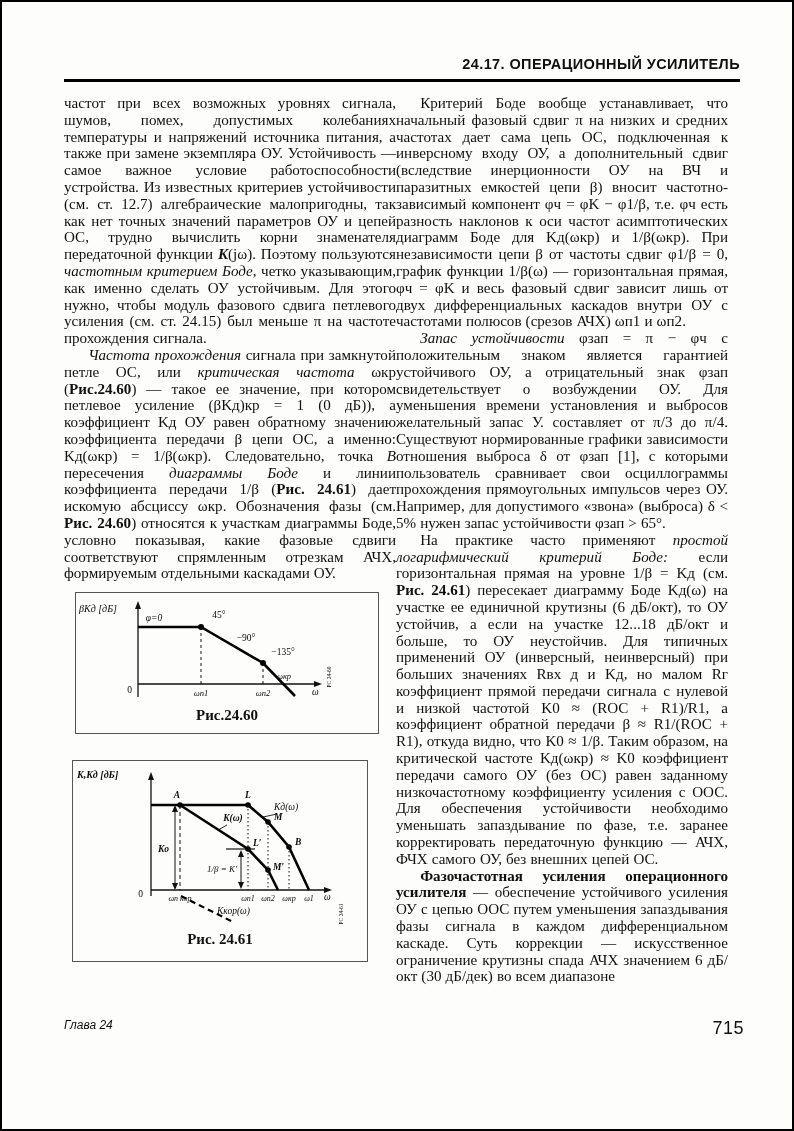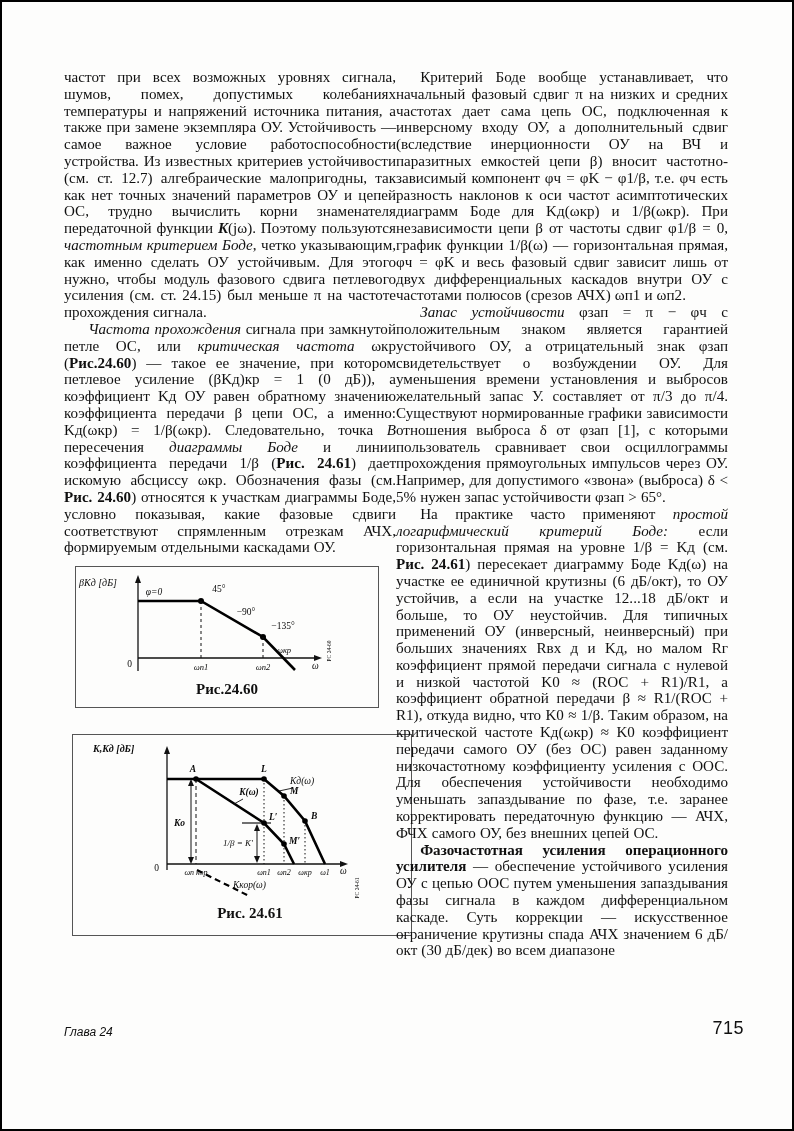--- a/index.html
+++ b/index.html
@@ -21,45 +21,46 @@
     text-indent:1.6em;word-spacing:.02em;
   }
   .para.noindent{text-indent:0;}
   .seg-i{font-style:italic;}
   .seg-b{font-weight:bold;}
   figure{
     margin:0;box-sizing:border-box;border:1px solid #555;
     background:#fdfdfc;padding:2px 0 4px 0;
   }
   figure.fig-1{width:304px;height:142px;margin:10px 0 0 11px;}
-  figure.fig-2{width:340px;height:202px;margin:26px 0 8px 8px;padding-left:16px;}
+  figure.fig-2{width:296px;height:202px;margin:26px 0 8px 8px;}
   figcaption{
     text-align:center;font-weight:bold;font-size:15px;margin-top:2px;
     font-family:"Liberation Serif",serif;
   }
   svg{display:block;}
   svg text{font-family:"Liberation Serif",serif;fill:#0a0a0a;}
   .m-it{font-style:italic;}
   .m-bd{font-weight:bold;}
   .footer{
     position:absolute;left:62px;top:1016px;width:680px;
-    display:flex;align-items:flex-end;
+    display:flex;align-items:flex-start;
     font-family:"Liberation Sans",sans-serif;
     gap:36px;
   }
   .footer .chapter{font-style:italic;font-size:12px;}
   .footer .book{font-size:12px;letter-spacing:.3px;margin-left:9px;}
   .footer .pagenum{margin-left:auto;font-size:18px;letter-spacing:.5px;}
 </style>
 </head>
 <body>
 
 <div class="page">
   <div class="content">
 
+    <div class="running-head">24.17. ОПЕРАЦИОННЫЙ УСИЛИТЕЛЬ</div>
 
     <div class="columns">
 
       <div class="col">
         <p class="para noindent"><span>частот при всех возможных уровнях сигнала, шумов, помех, допустимых колебаниях температуры и напряжений источника питания, а также при замене экземпляра ОУ. Устойчивость — самое важное условие работоспособности устройства. Из известных критериев устойчивости (см. ст. 12.7) алгебраические малопригодны, так как нет точных значений параметров ОУ и цепей ОС, трудно вычислить корни знаменателя передаточной функции </span><span class="seg-b seg-i">K</span><span>(jω). Поэтому пользуются </span><span class="seg-i">частотным критерием Боде</span><span>, четко указывающим, как именно сделать ОУ устойчивым. Для этого нужно, чтобы модуль фазового сдвига петлевого усиления (см. ст. 24.15) был меньше π на частоте прохождения сигнала.</span></p>
         <p class="para"><span class="seg-i">Частота прохождения</span><span> сигнала при замкнутой петле ОС, или </span><span class="seg-i">критическая частота</span><span> ωкр (</span><span class="seg-b">Рис.24.60</span><span>) — такое ее значение, при котором петлевое усиление (βKд)кр = 1 (0 дБ)), а коэффициент Kд ОУ равен обратному значению коэффициента передачи β цепи ОС, а именно: Kд(ωкр) = 1/β(ωкр). Следовательно, точка </span><span class="seg-i">B</span><span> пересечения </span><span class="seg-i">диаграммы Боде</span><span> и линии коэффициента передачи 1/β (</span><span class="seg-b">Рис. 24.61</span><span>) дает искомую абсциссу ωкр. Обозначения фазы (см. </span><span class="seg-b">Рис. 24.60</span><span>) относятся к участкам диаграммы Боде, условно показывая, какие фазовые сдвиги соответствуют спрямленным отрезкам АЧХ, формируемым отдельными каскадами ОУ.</span></p>
 
         <figure class="fig-1">
           <svg width="300" height="110" viewBox="-12 -4 300 110">
 

